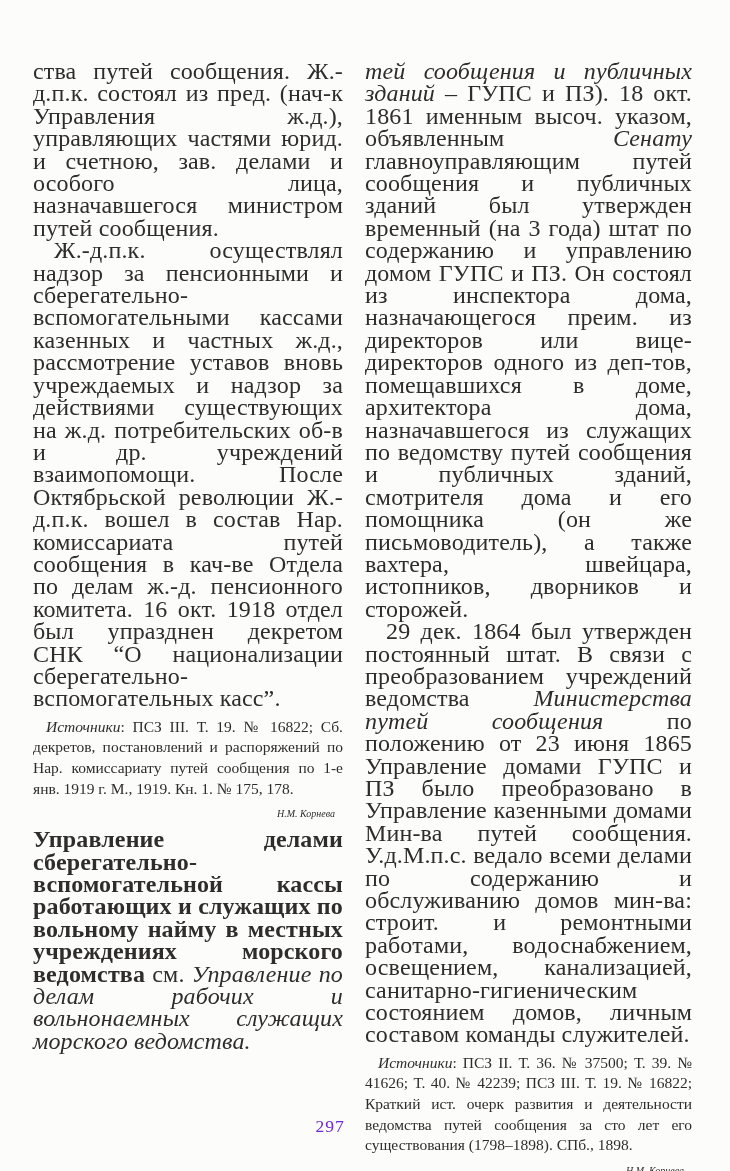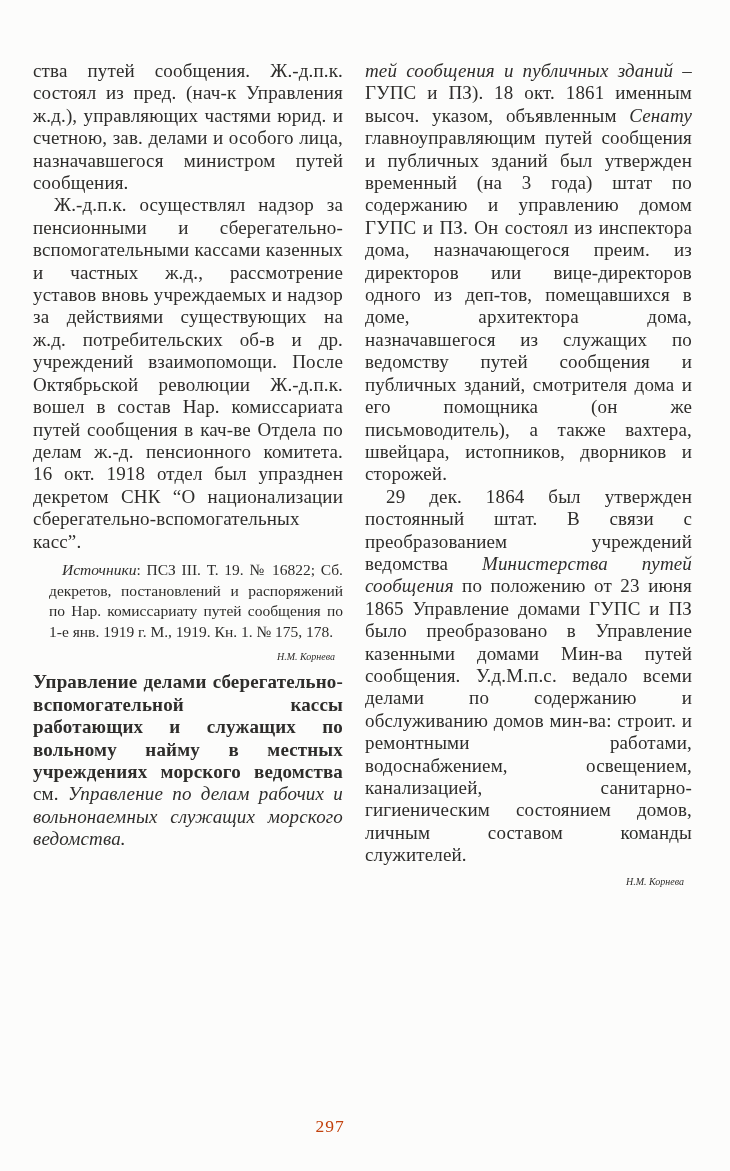--- a/index.html
+++ b/index.html
@@ -20,29 +20,29 @@
     position: absolute;
     top: 60px;
     -webkit-hyphens: auto;
     hyphens: auto;
   }
   .col-left  { left: 33px;  width: 310px; }
   .col-right { left: 365px; width: 327px; }
 
   p.body {
     margin: 0;
-    font-size: 19px;
+    font-size: 24px;
     line-height: 22.4px;
     text-align: justify;
     letter-spacing: 0.15px;
   }
   p.indent { text-indent: 21px; }
   p.entry  { margin-top: 4px; }
   p.sources {
-    margin: 7px 0 0 16px;
+    margin: 7px 0 0 0;
     font-size: 15.5px;
     line-height: 20.6px;
     text-align: justify;
     text-indent: 13px;
   }
   p.signature {
     margin: 5px 0 0 0;
     font-size: 10px;
     line-height: 20px;
     font-style: italic;
@@ -52,34 +52,35 @@
   .b { font-weight: bold; }
   .i { font-style: italic; }
 
   .page-number {
     position: absolute;
     top: 1116px;
     left: 0;
     width: 660px;
     text-align: center;
     font-size: 17.5px;
-    color: #c2410c;
+    color: #6d28d9;
     letter-spacing: 1px;
   }
 </style>
 </head>
 <body>
 
 <div class="page">
   <div class="col col-left">
       <p class="body"><span>ства путей сообщения. Ж.-д.п.к. состоял из пред. (нач-к Управления ж.д.), управляющих частями юрид. и счетною, зав. делами и особого лица, назначавшегося министром путей сообщения.</span></p>
       <p class="body indent"><span>Ж.-д.п.к. осуществлял надзор за пенсионными и сберегательно-вспомогательными кассами казенных и частных ж.д., рассмотрение уставов вновь учреждаемых и надзор за действиями существующих на ж.д. потребительских об-в и др. учреждений взаимопомощи. После Октябрьской революции Ж.-д.п.к. вошел в состав Нар. комиссариата путей сообщения в кач-ве Отдела по делам ж.-д. пенсионного комитета. 16 окт. 1918 отдел был упразднен декретом СНК “О национализации сберегательно-вспомогательных касс”.</span></p>
       <p class="sources indent"><span class="i">Источники</span><span>: ПСЗ III. Т. 19. № 16822; Сб. декретов, постановлений и распоряжений по Нар. комиссариату путей сообщения по 1-е янв. 1919 г. М., 1919. Кн. 1. № 175, 178.</span></p>
       <p class="signature"><span class="i">Н.М. Корнева</span></p>
       <p class="body entry"><span class="b">Управление делами сберегательно-вспомогательной кассы работающих и служащих по вольному найму в местных учреждениях морского ведомства </span><span>см. </span><span class="i">Управление по делам рабочих и вольнонаемных служащих морского ведомства.</span></p>
     </div>
   <div class="col col-right">
       <p class="body"><span class="i">тей сообщения и публичных зданий</span><span> – ГУПС и ПЗ). 18 окт. 1861 именным высоч. указом, объявленным </span><span class="i">Сенату</span><span> главноуправляющим путей сообщения и публичных зданий был утвержден временный (на 3 года) штат по содержанию и управлению домом ГУПС и ПЗ. Он состоял из инспектора дома, назначающегося преим. из директоров или вице-директоров одного из деп-тов, помещавшихся в доме, архитектора дома, назначавшегося из служащих по ведомству путей сообщения и публичных зданий, смотрителя дома и его помощника (он же письмоводитель), а также вахтера, швейцара, истопников, дворников и сторожей.</span></p>
       <p class="body indent"><span>29 дек. 1864 был утвержден постоянный штат. В связи с преобразованием учреждений ведомства </span><span class="i">Министерства путей сообщения</span><span> по положению от 23 июня 1865 Управление домами ГУПС и ПЗ было преобразовано в Управление казенными домами Мин-ва путей сообщения. У.д.М.п.с. ведало всеми делами по содержанию и обслуживанию домов мин-ва: строит. и ремонтными работами, водоснабжением, освещением, канализацией, санитарно-гигиеническим состоянием домов, личным составом команды служителей.</span></p>
+      <p class="sources indent"><span class="i">Источники</span><span>: ПСЗ II. Т. 36. № 37500; Т. 39. № 41626; Т. 40. № 42239; ПСЗ III. Т. 19. № 16822; Краткий ист. очерк развития и деятельности ведомства путей сообщения за сто лет его существования (1798–1898). СПб., 1898.</span></p>
       <p class="signature"><span class="i">Н.М. Корнева</span></p>
     </div>
   <div class="page-number">297</div>
 </div>
 
 </body></html>

